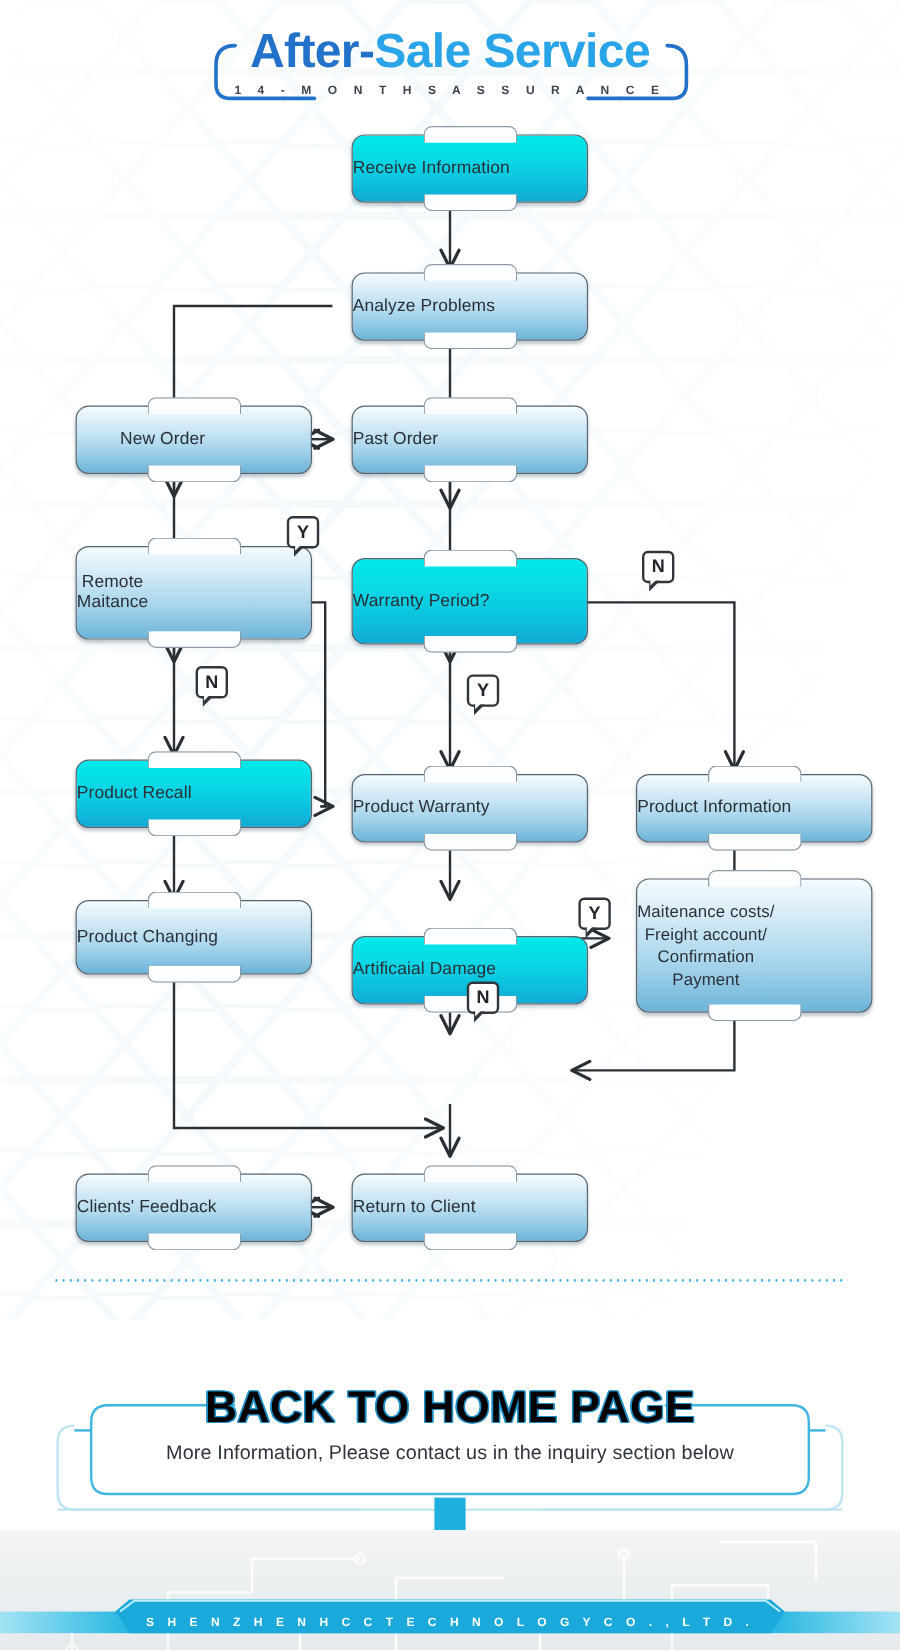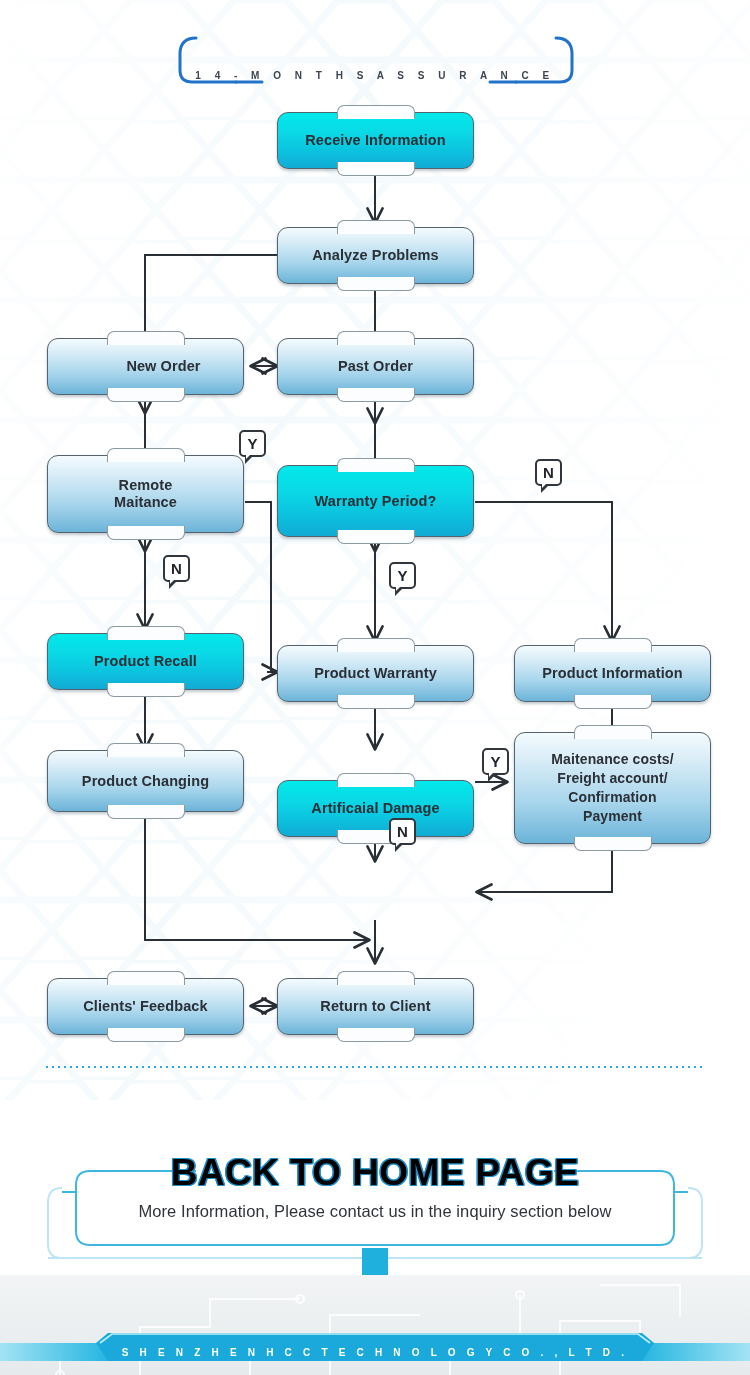--- a/index.html
+++ b/index.html
@@ -32,25 +32,26 @@
   .hdr-svg{position:absolute;left:0;top:0;width:750px;height:86px;}
 
   
   .flow{position:absolute;left:0;top:100px;width:750px;height:950px;}
   .wires{position:absolute;left:0;top:0;width:750px;height:950px;}
 
   
   .node{
     position:absolute;box-sizing:border-box;
     border:1px solid #55636e;border-radius:11px;
-    display:flex;align-items:center;justify-content:center;
-    text-align:center;color:#2b2f36;font-size:14.5px;font-weight:bold;
+    display:flex;align-items:center;
+    text-align:center;color:#2b2f36;font-size:14.5px;font-weight:normal;
     line-height:17px;letter-spacing:.1px;
     box-shadow:0 2px 3px rgba(40,60,80,.28);
     z-index:4;
+    margin-left:16px;
   }
   .node.blue{
     background:linear-gradient(180deg,#f3fbfe 0%,#dceef8 22%,#a9d6ec 62%,#6cb4d9 100%);
   }
   .node.cyan{
     background:linear-gradient(180deg,#00e9ea 0%,#0ad9e6 35%,#0cc2de 70%,#12aad4 100%);
   }
   
   .tab{
     position:absolute;left:50%;transform:translateX(-50%);
@@ -131,20 +132,21 @@
 
 <div id="page">
 
   <div class="header">
     <svg class="hdr-svg" viewBox="0 0 750 86">
       <path d="M196 30 q-16 0 -16 16 v16 q0 12 12 12 h44" fill="none" stroke="#2372c9" stroke-width="3" stroke-linecap="round"></path>
       <path d="M556 30 q16 0 16 16 v16 q0 12 -12 12 h-44" fill="none" stroke="#2372c9" stroke-width="3" stroke-linecap="round"></path>
       <line x1="236" y1="74" x2="262" y2="74" stroke="#2372c9" stroke-width="3" stroke-linecap="round"></line>
       <line x1="490" y1="74" x2="516" y2="74" stroke="#2372c9" stroke-width="3" stroke-linecap="round"></line>
     </svg>
+    <div class="hdr-title"><span>After-</span><span class="lt">Sale Service</span></div>
     <div class="hdr-sub">1 4 - M O N T H S   A S S U R A N C E</div>
   </div>
 
   <div class="flow">
 
     <svg class="wires" viewBox="0 0 750 950">
       <defs>
         <marker id="ah" viewBox="0 0 12 12" refX="10" refY="6" markerWidth="9" markerHeight="9" orient="auto-start-reverse">
           <path d="M1 1 L11 6 L1 11" fill="none" stroke="#2a2f36" stroke-width="1.8" stroke-linecap="round" stroke-linejoin="round"></path>
         </marker>

